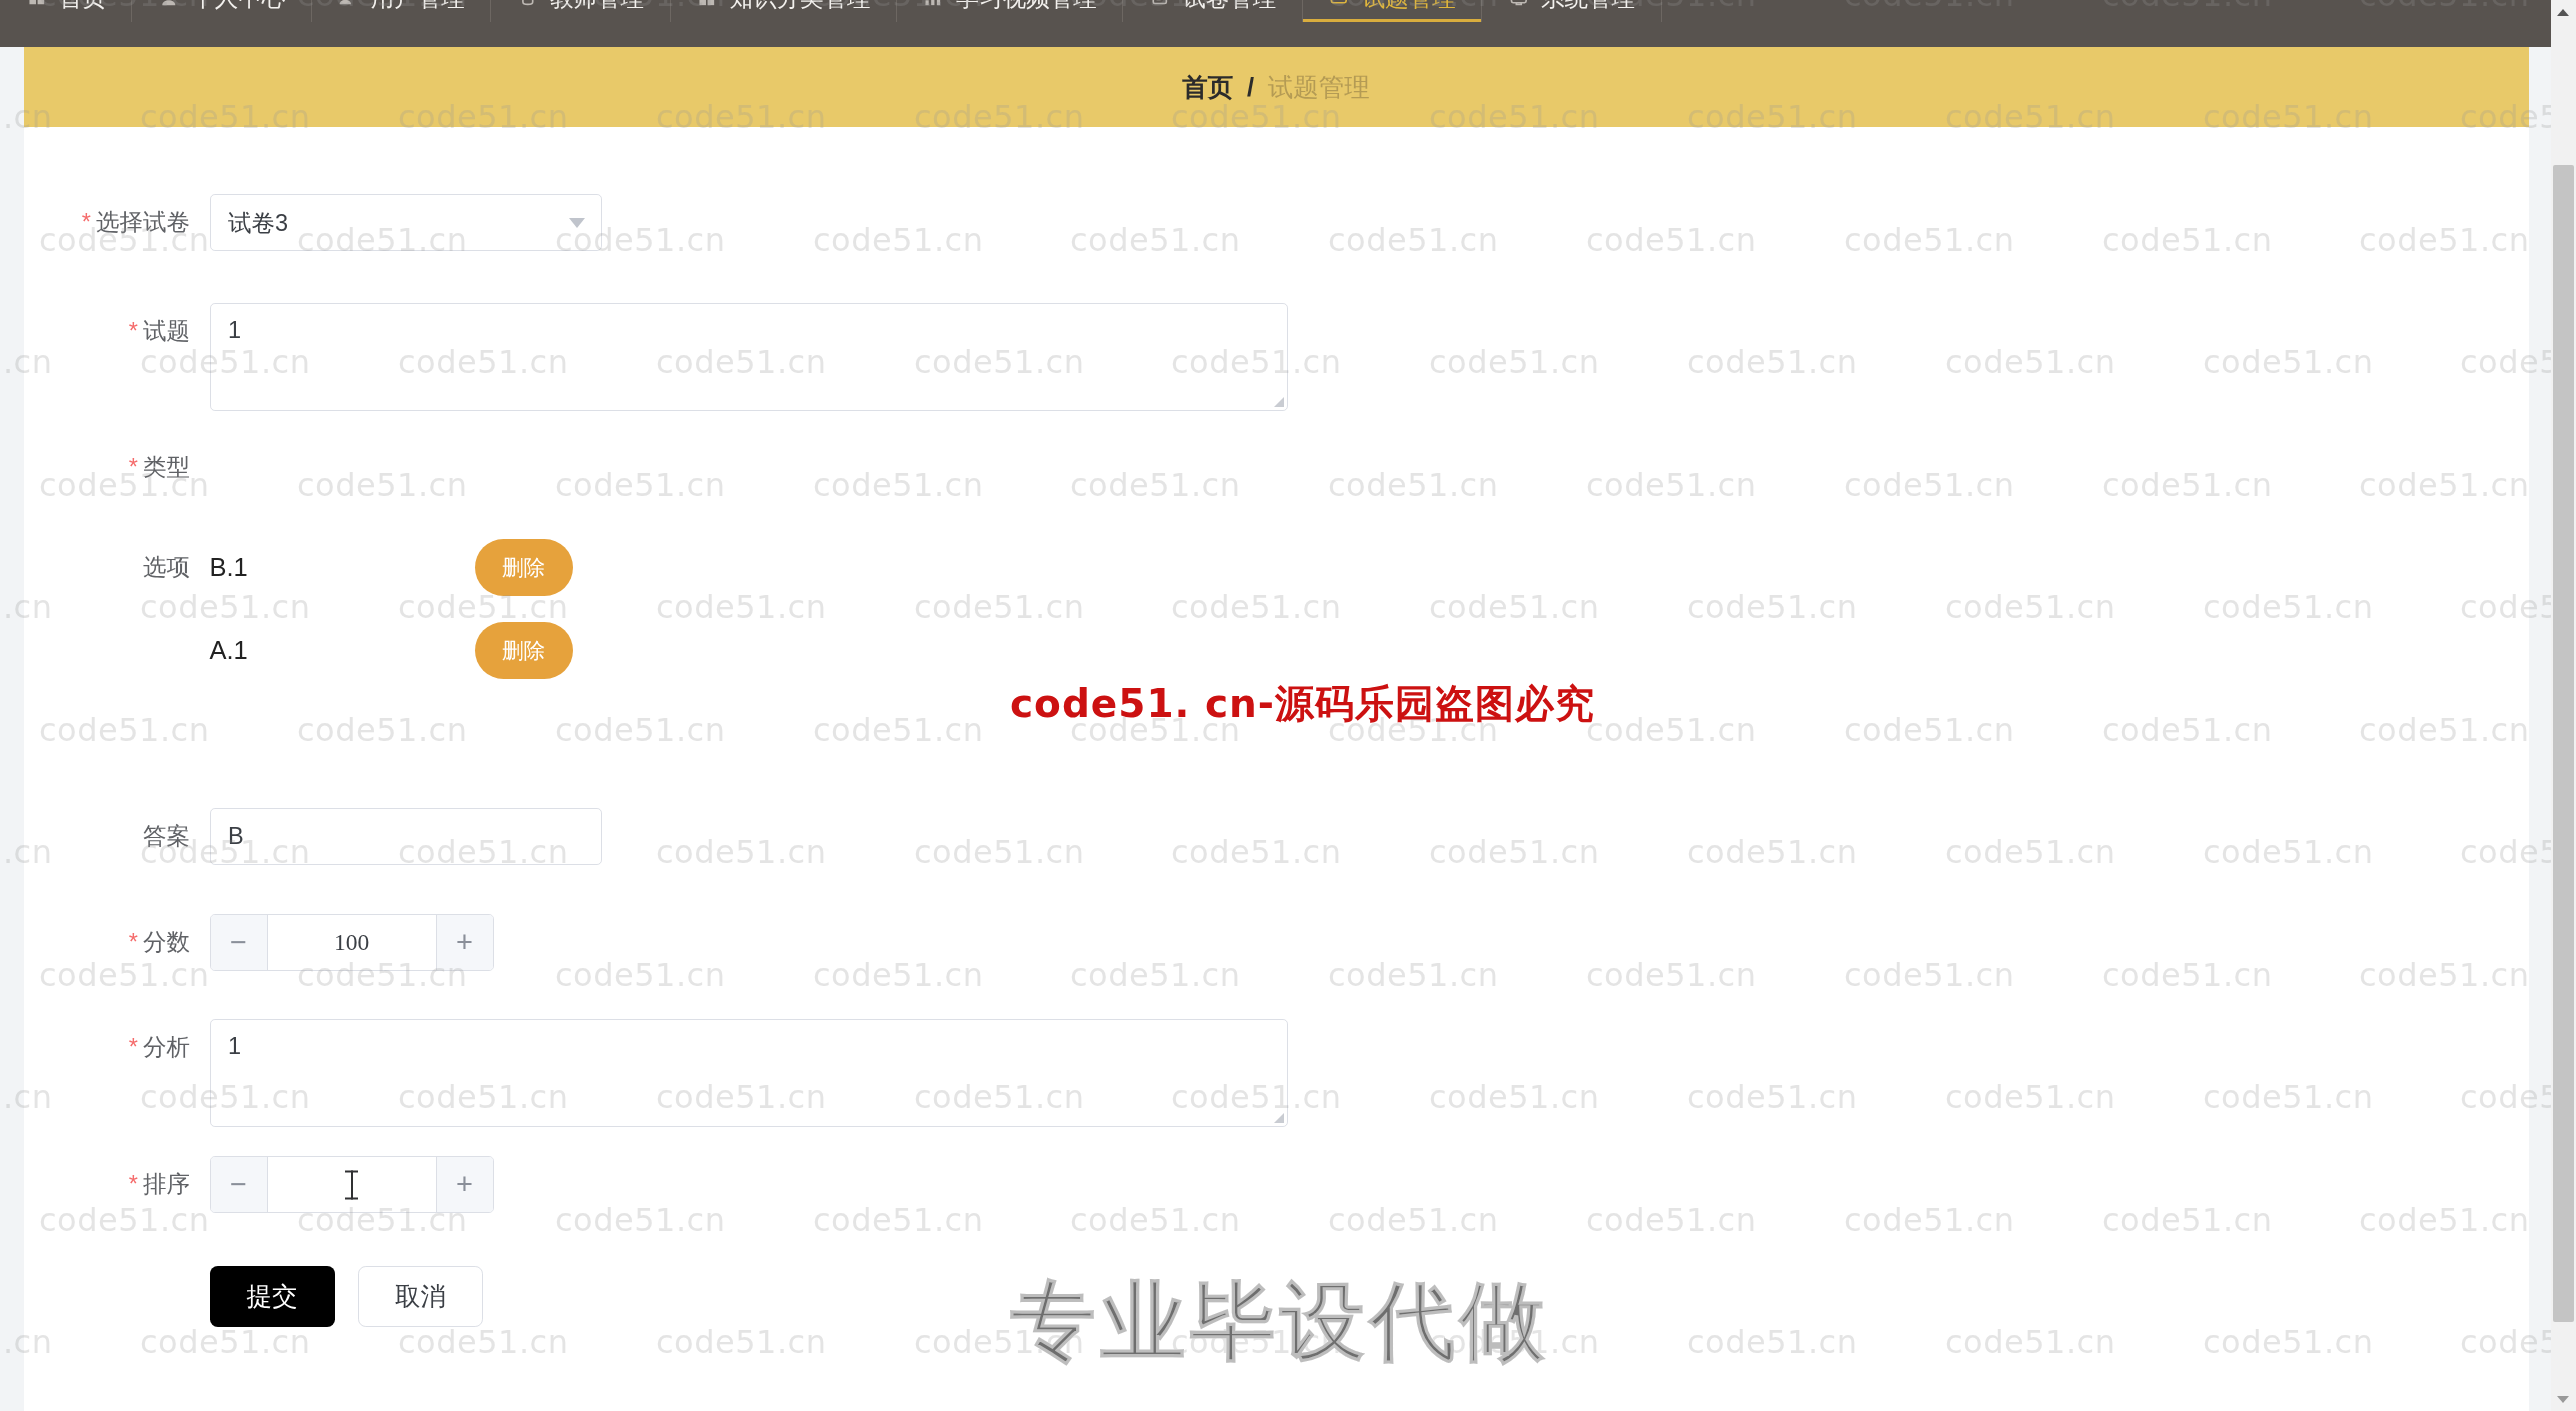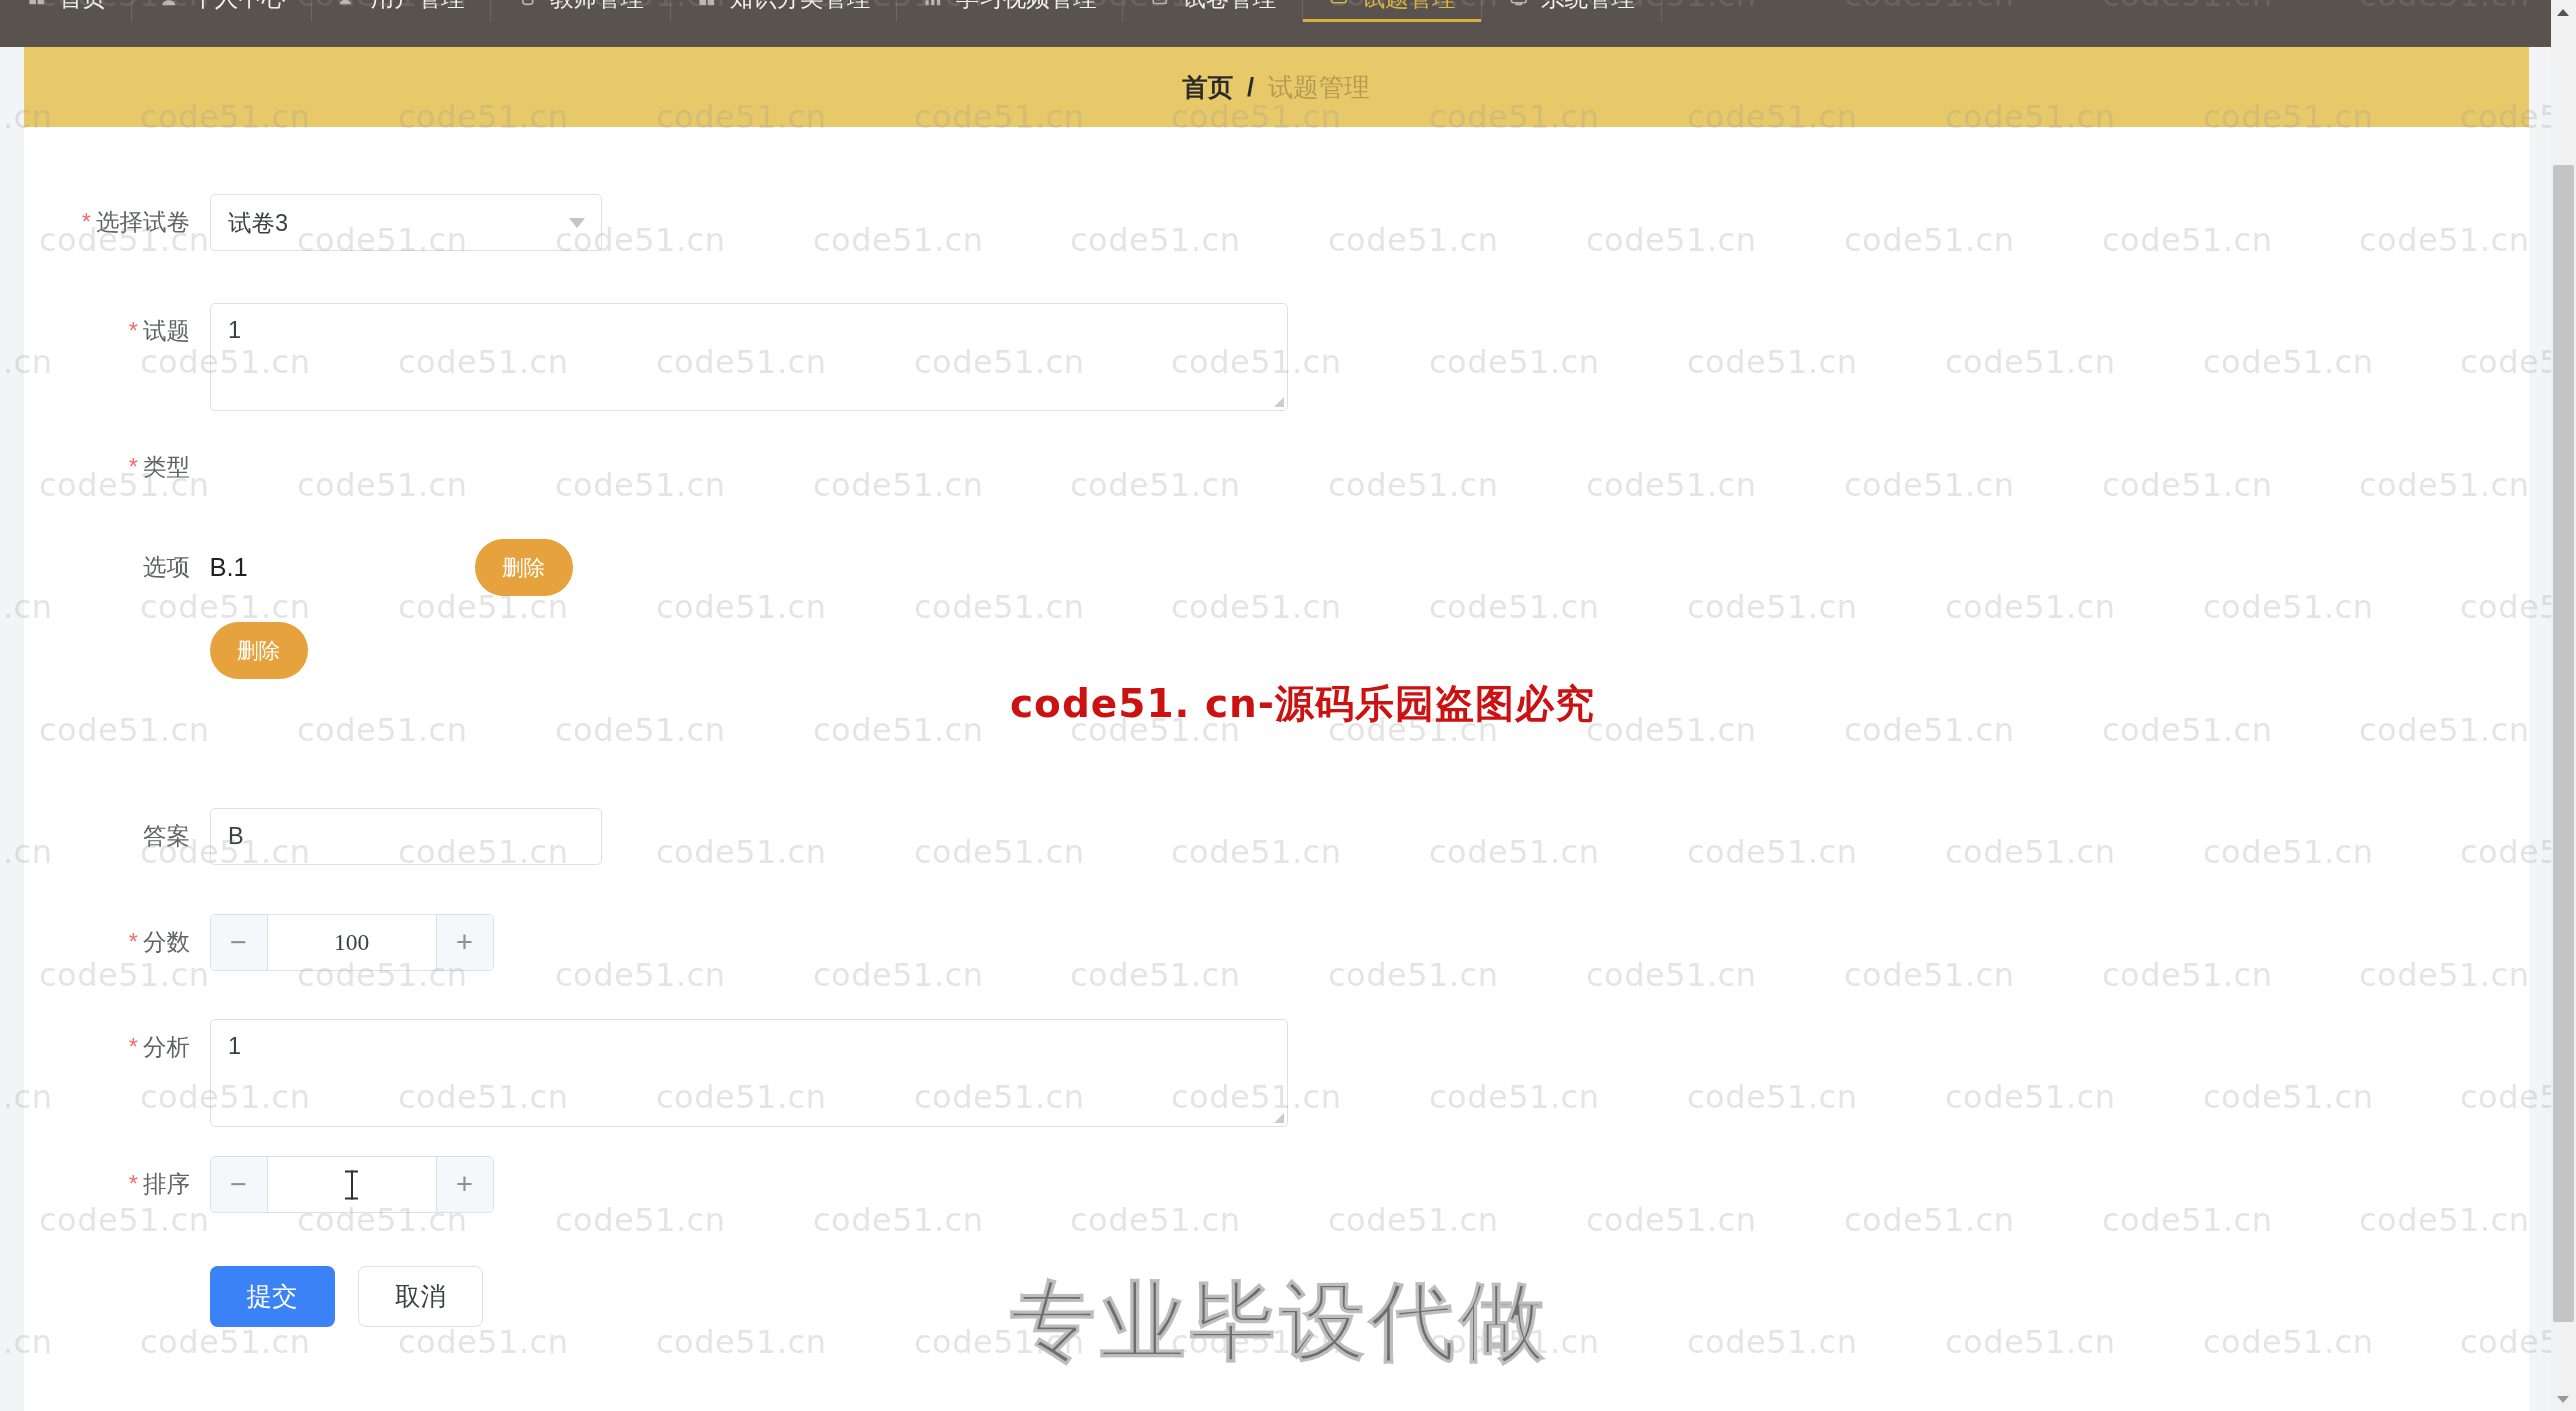--- a/index.html
+++ b/index.html
@@ -258,21 +258,21 @@
   }
   .btn-add {
     background: #18b883;
     color: #fff;
     height: 57px;
     padding: 0 27.4px;
     border-radius: 29px;
     font-size: 23.5px;
   }
   .btn-submit {
-    background: #3b82f6;
+    background: #000000;
     color: #fff;
     width: 125px; height: 61px;
     border-radius: 7.8px;
     font-size: 25.5px;
     text-align: center;
   }
   .btn-cancel {
     background: #fff;
     color: #3b3f45;
     width: 125px; height: 61px;
@@ -451,20 +451,21 @@
     <div class="form-row" style="top:412px;">
       <div class="f-label">
         <span>选项</span>
       </div>
       <div class="opt-text">B.1</div>
       <button class="btn btn-del">删除</button>
     </div>
 
     <div class="form-row" style="top:495px;">
       <div class="f-label"></div>
+      <div class="opt-text">A.1</div>
       <button class="btn btn-del">删除</button>
     </div>
 
 
     <div class="form-row" style="top:681px;">
       <div class="f-label">
         <span>答案</span>
       </div>
       <div class="ctl inp">
         <span>B</span>

